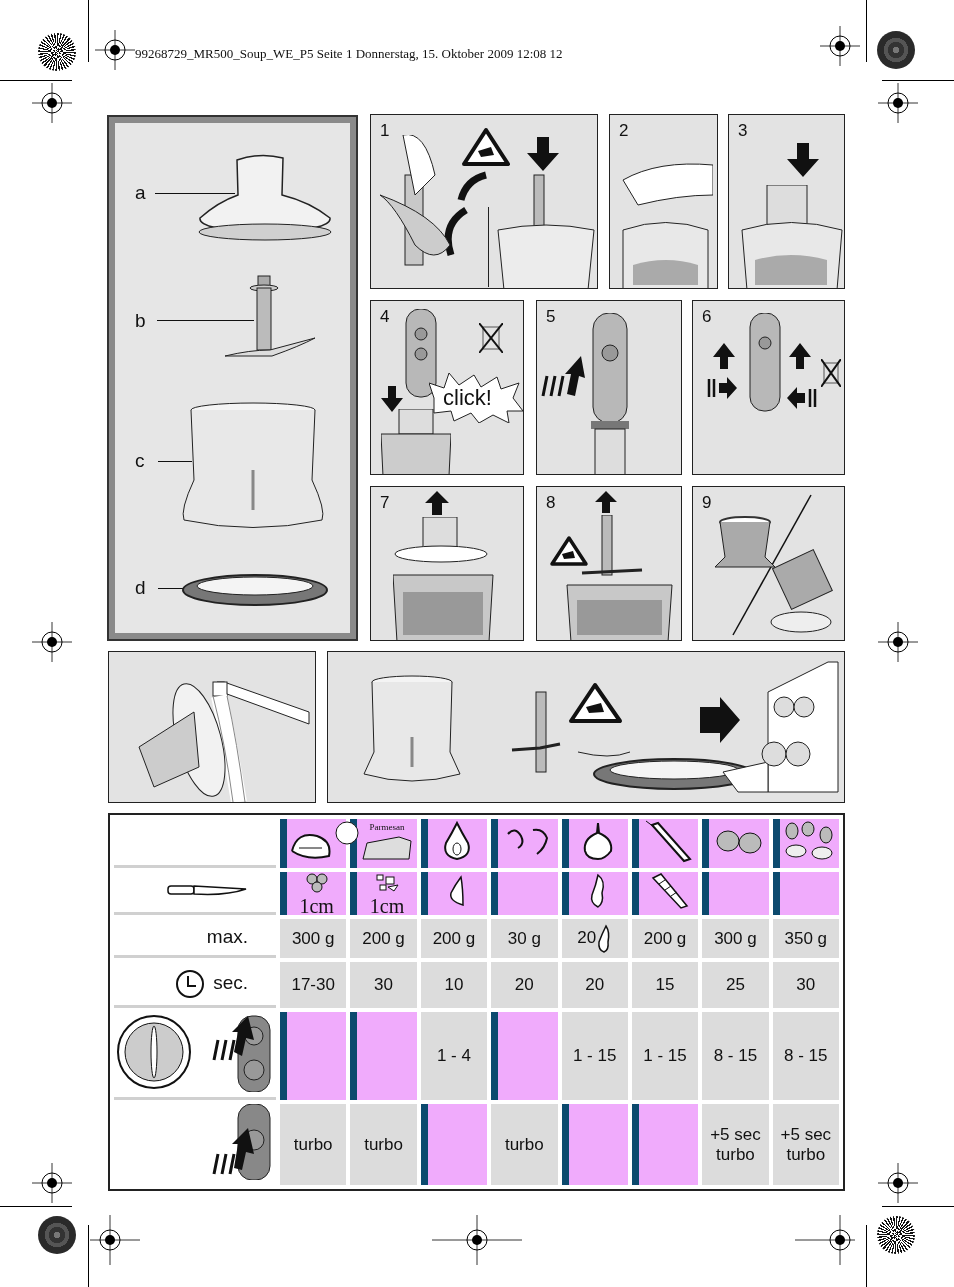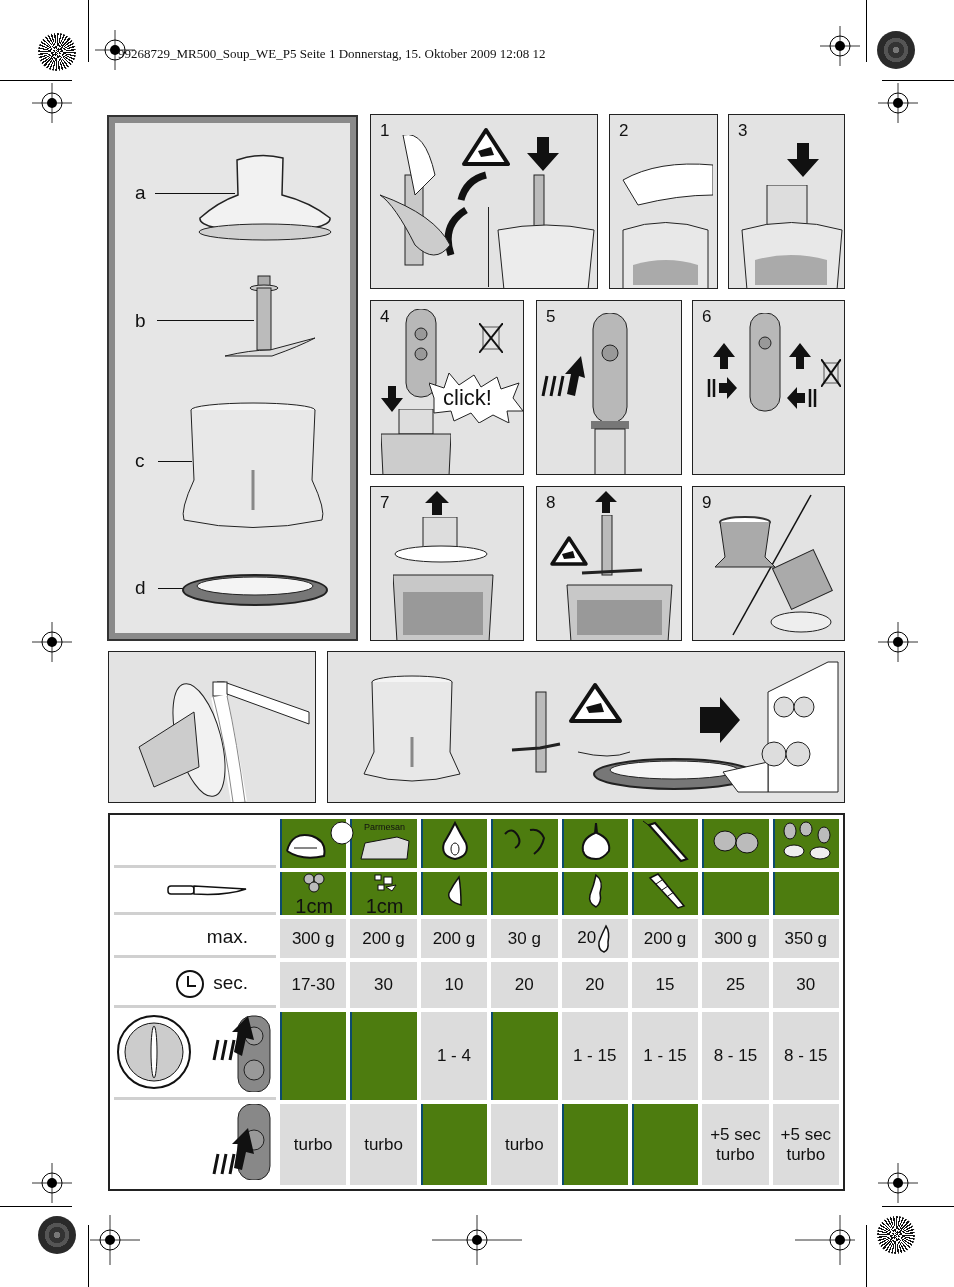--- a/index.html
+++ b/index.html
@@ -1,33 +1,33 @@
 <!DOCTYPE html>
 <html><head>
 <meta charset="utf-8">
 <style>
   html,body{margin:0;padding:0;background:#fff;}
   body{width:954px;height:1287px;position:relative;overflow:hidden;font-family:"Liberation Sans",sans-serif;color:#111;}
   .abs{position:absolute;}
-  .header-line{position:absolute;left:118px;top:46px;font-family:"Liberation Serif",serif;font-size:13px;color:#111;white-space:nowrap;}
+  .header-line{position:absolute;left:135px;top:46px;font-family:"Liberation Serif",serif;font-size:13px;color:#111;white-space:nowrap;}
   .vline{position:absolute;width:1px;background:#000;}
   .hline{position:absolute;height:1px;background:#000;}
   .disc{position:absolute;border-radius:50%;}
   .disc.star{background:repeating-conic-gradient(#111 0 5deg,#fff 5deg 10deg);}
   .disc.dark{background:radial-gradient(circle,#777 0 12%,#333 13% 30%,#555 31% 45%,#2a2a2a 46% 100%);}
   .panel{position:absolute;background:#e3e3e3;border:1.5px solid #222;box-sizing:border-box;overflow:hidden;}
   .panel .num{position:absolute;left:9px;top:6px;font-size:17px;color:#111;}
   .parts{position:absolute;left:107px;top:115px;width:251px;height:526px;border:2px solid #333;background:#8a8a8a;box-sizing:border-box;}
   .parts .inner{position:absolute;left:6px;top:6px;right:6px;bottom:6px;background:#e6e6e6;}
   .part-label{position:absolute;font-size:19px;color:#111;}
   .leader{position:absolute;height:1px;background:#111;}
   table.guide{position:absolute;left:108px;top:813px;width:737px;height:361px;border-collapse:separate;border-spacing:4px;border:2px solid #222;box-sizing:border-box;table-layout:fixed;background:#fff;}
   table.guide td{text-align:center;vertical-align:middle;font-size:17px;color:#111;padding:0;}
   table.guide td.g{background:#dcdcdc;}
-  table.guide td.w{background:#4d7c0f;border-left:2px solid #0c4a6e;}
+  table.guide td.w{background:#f0abfc;border-left:7px solid #0c4a6e;font-family:Liberation Serif, serif;}
   table.guide td.lab{text-align:right;padding-right:28px;font-size:19px;border-bottom:3px solid #d0d0d0;}
   .cm{display:block;font-size:20px;line-height:16px;}
   .parm{display:block;font-size:9px;margin-bottom:1px;}
 </style>
 </head>
 <body>
 
 <div class="vline" style="left:88px;top:0;height:62px;"></div>
 <div class="vline" style="left:866px;top:0;height:62px;"></div>
 <div class="hline" style="left:0;top:80px;width:72px;"></div>

